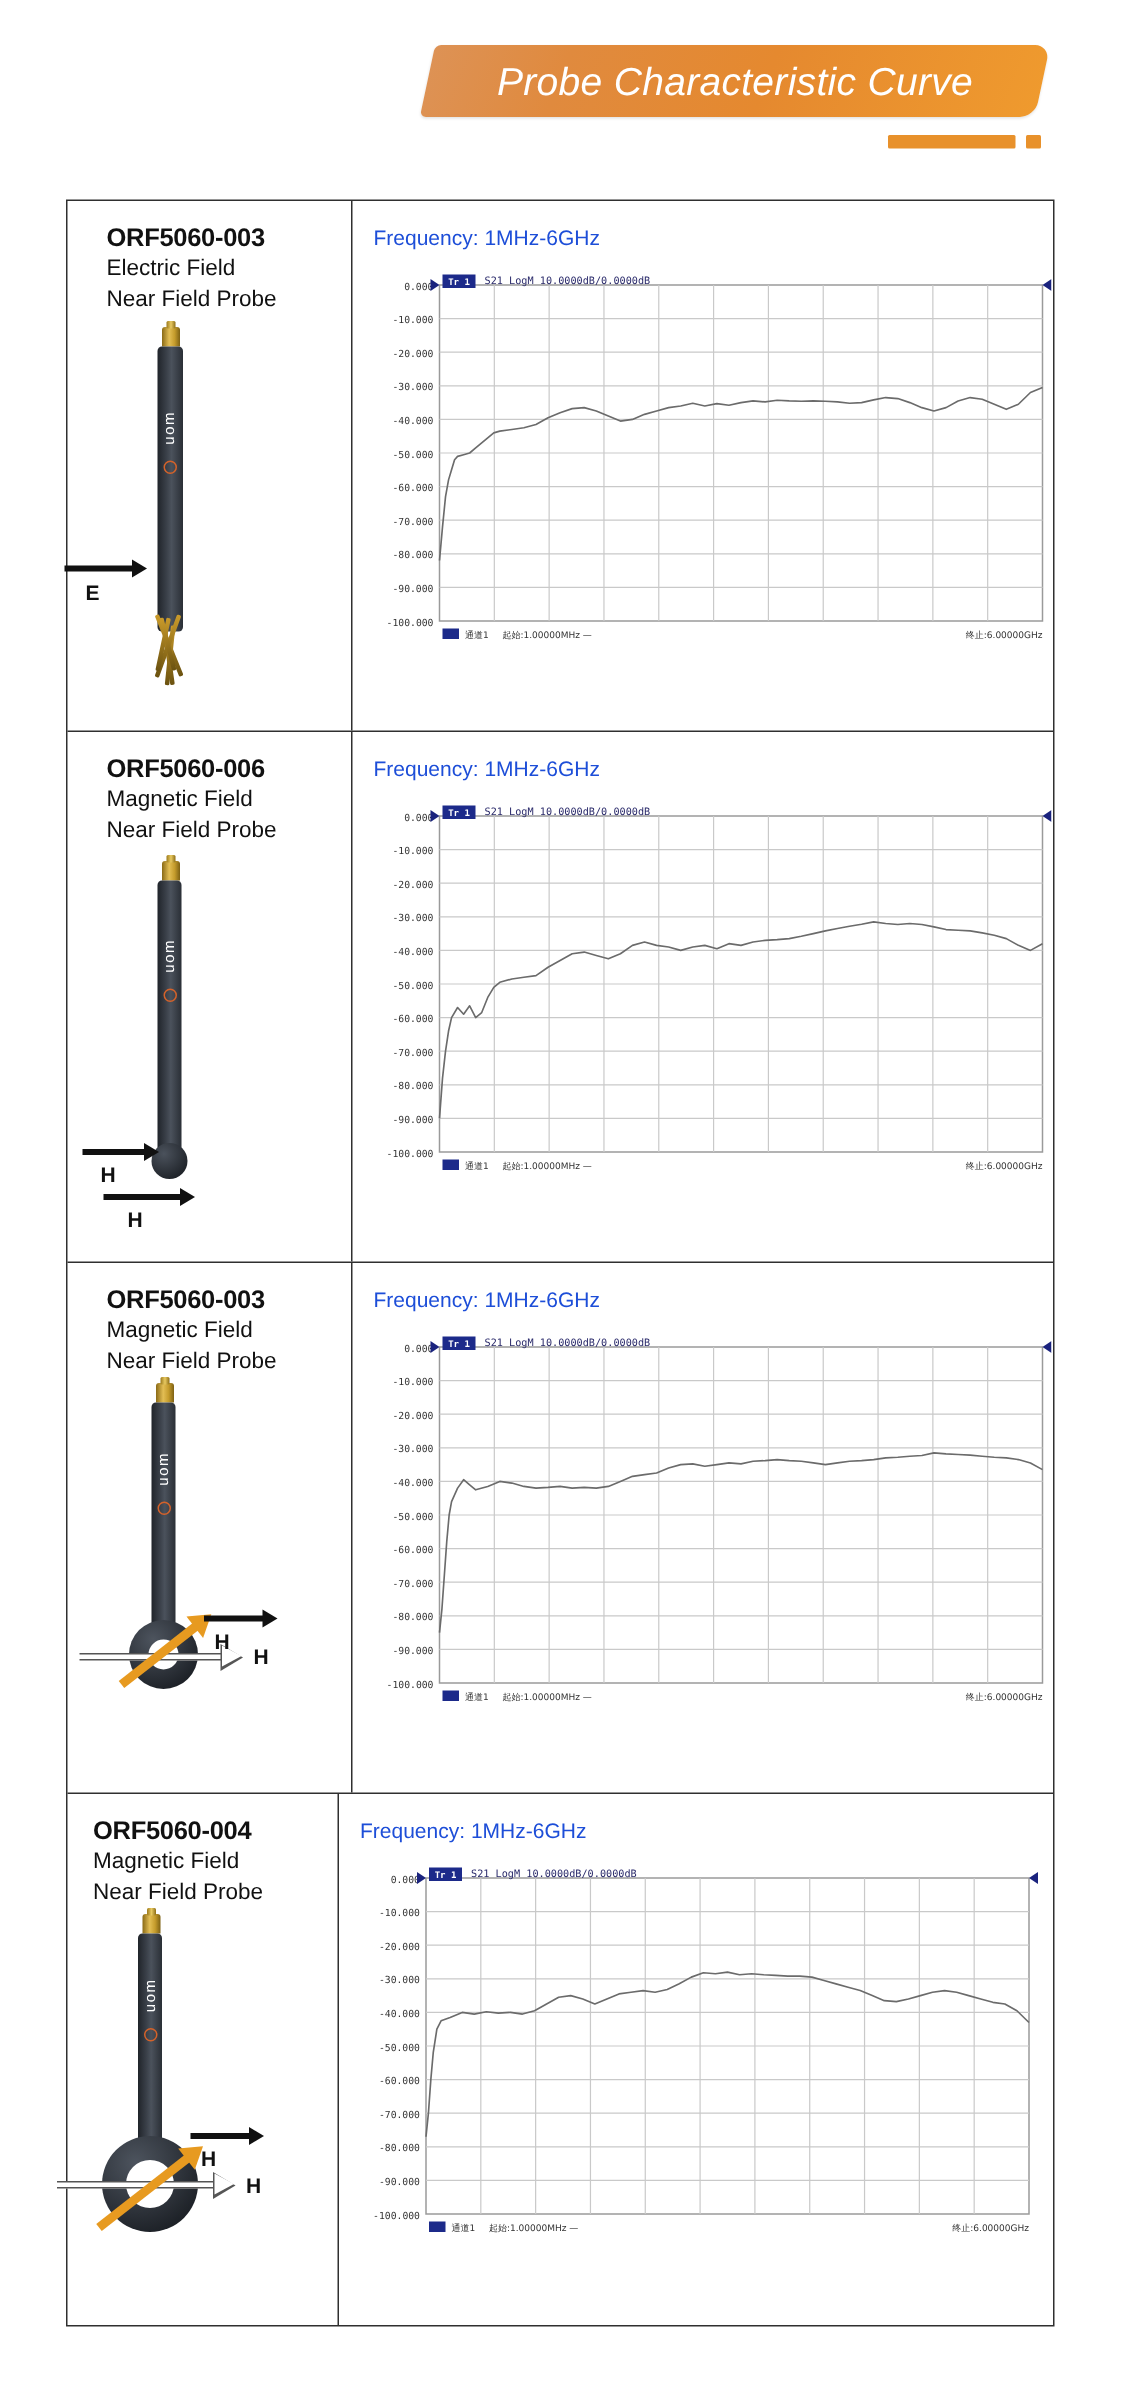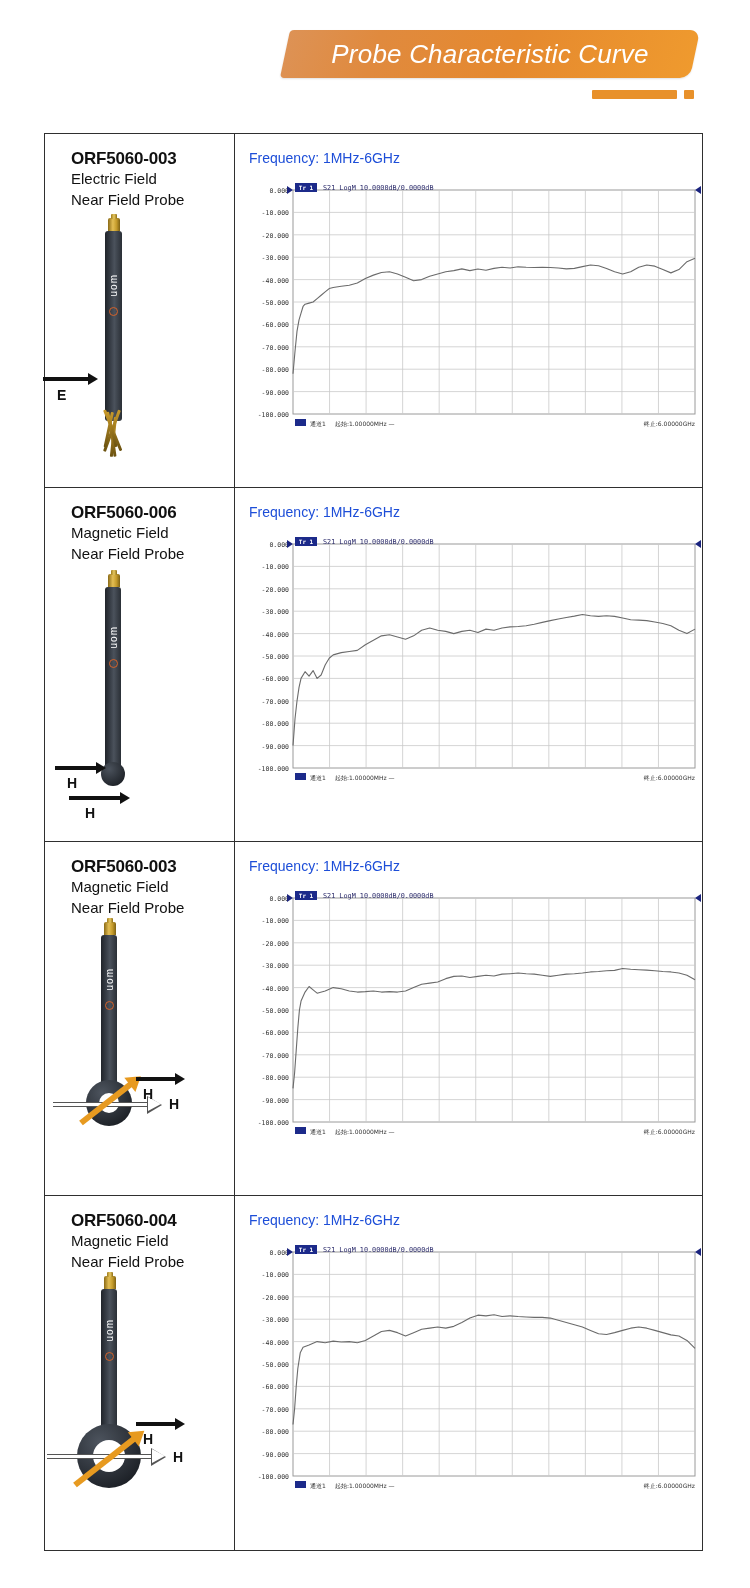--- a/index.html
+++ b/index.html
@@ -28,21 +28,21 @@
   .accent-dot{position:absolute;left:684px;top:90px;width:10px;height:9px;background:#e8912b;border-radius:1px;}
 
   
   .frame{
     position:absolute;left:44px;top:133px;width:659px;height:1418px;
     border:1.5px solid #2f2f2f;box-sizing:border-box;background:#fff;
   }
   .row{
     display:flex;height:25%;box-sizing:border-box;border-bottom:1.5px solid #2f2f2f;
   }
-  .row:last-child{border-bottom:none;}
+  .row:last-child{border-bottom:none;justify-content:flex-end;}
 
   
   .leftcell{
     width:190px;flex:0 0 190px;border-right:1.5px solid #2f2f2f;
     box-sizing:border-box;padding:14px 0 0 26px;position:relative;
   }
   .model{font-size:17px;font-weight:bold;color:#111;letter-spacing:-.2px;line-height:1.25;}
   .ptype{font-size:15px;color:#111;line-height:1.35;}
 
   

